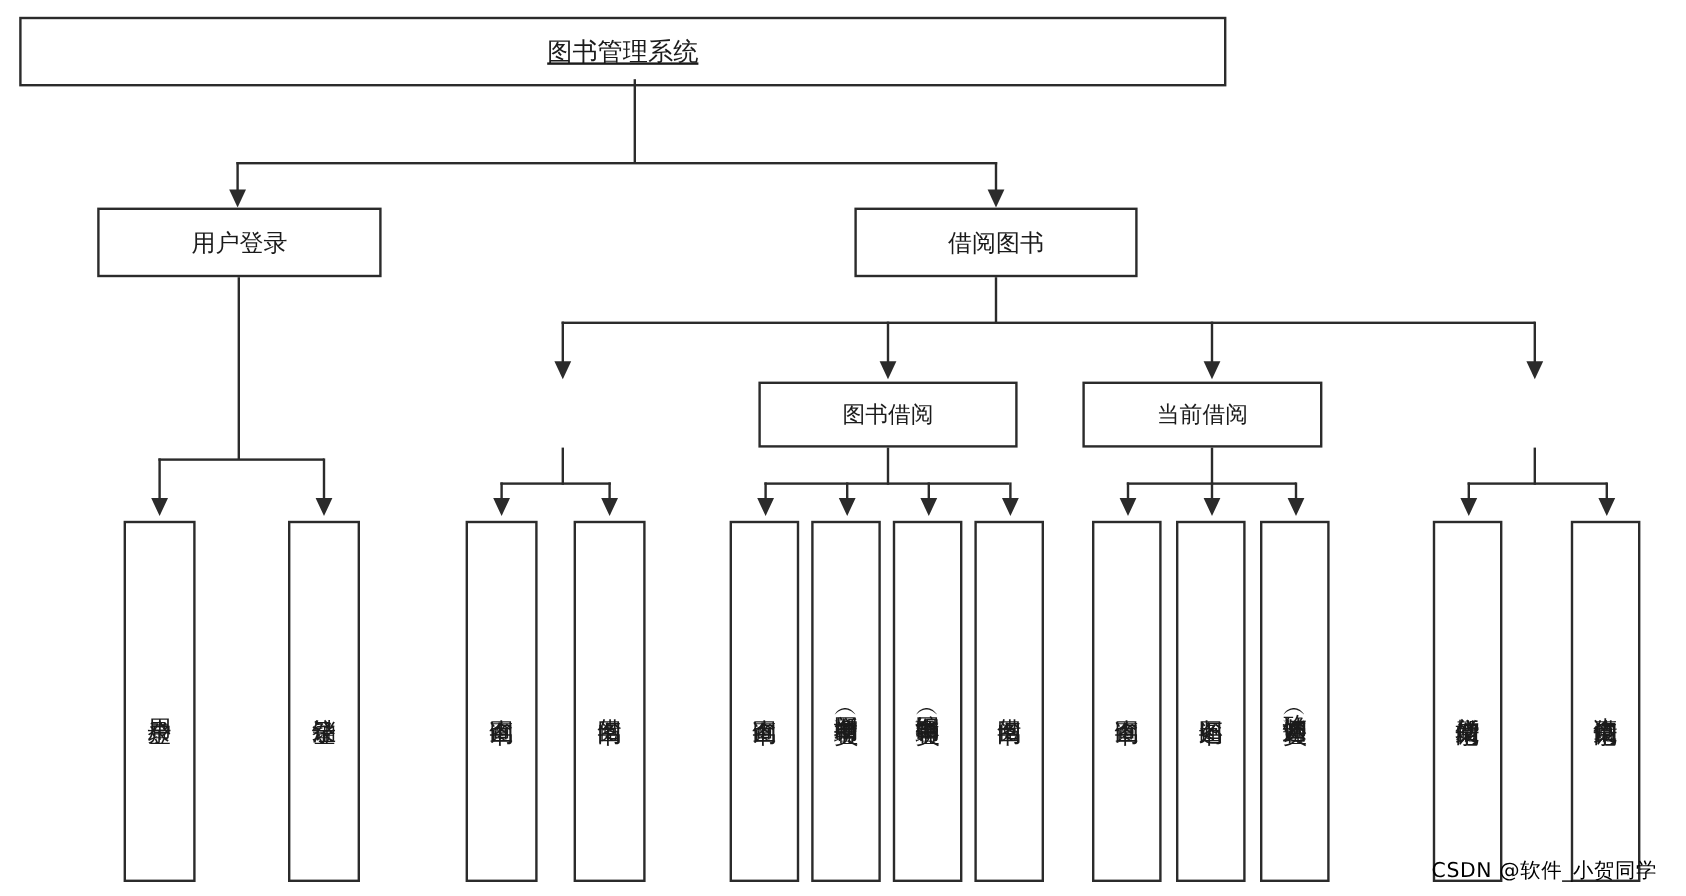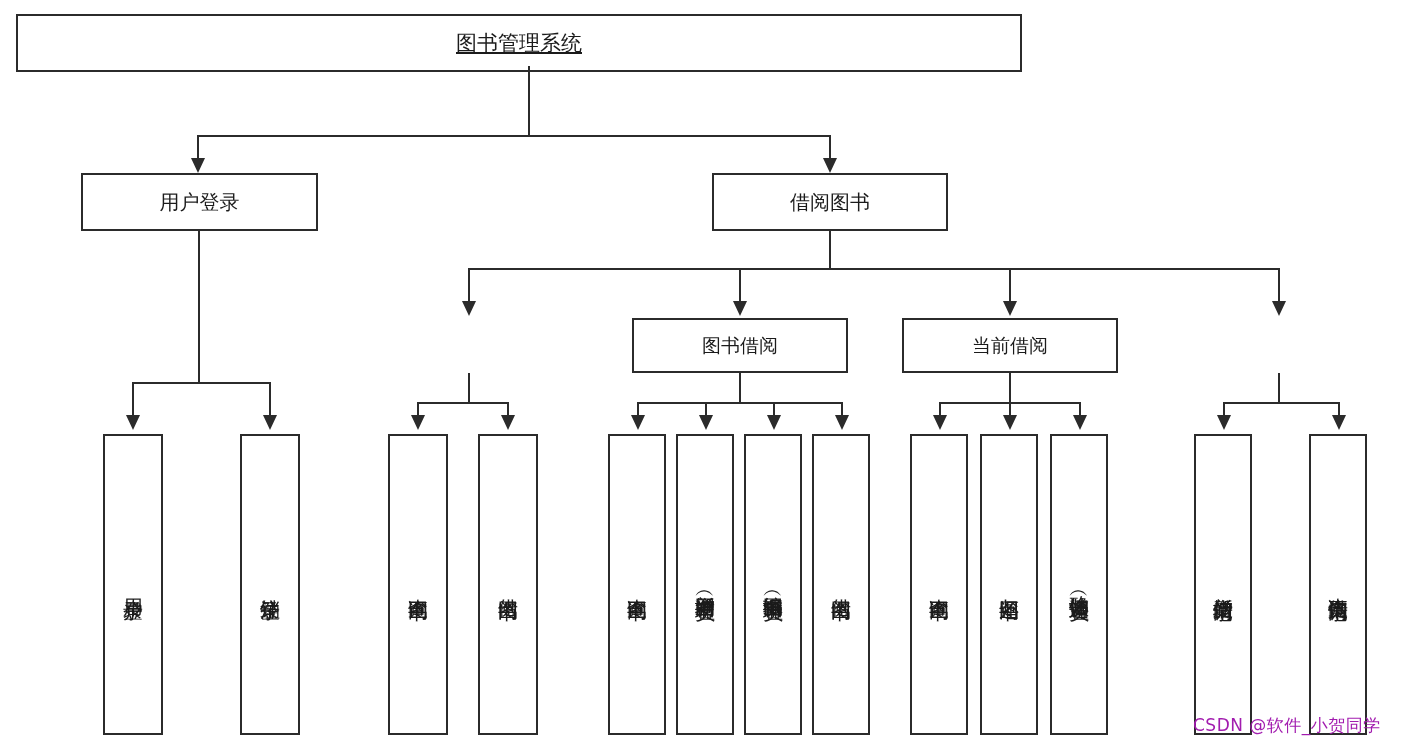--- a/index.html
+++ b/index.html
@@ -46,21 +46,21 @@
   .arrow {
     position: absolute;
     width: 0;
     height: 0;
     border-left: 7px solid transparent;
     border-right: 7px solid transparent;
     border-top: 15px solid #2b2b2b;
   }
   .watermark {
     position: absolute;
-    color: #a21caf;
+    color: #000000;
     font-size: 17px;
     white-space: nowrap;
     letter-spacing: 0.5px;
   }
 </style>
 </head>
 <body>
 
 <div id="canvas">
 
@@ -104,21 +104,21 @@
 
   <div class="edge v" style="left:1009px; top:268px; width:2px; height:35px;"></div>
   <div class="arrow" style="left:1003px; top:301px;"></div>
 
   <div class="edge v" style="left:1278px; top:268px; width:2px; height:35px;"></div>
   <div class="arrow" style="left:1272px; top:301px;"></div>
 
   <div class="node level2" style="left:632px; top:318px; width:216px; height:55px;">
     <span>图书借阅</span>
   </div>
-  <div class="node level2" style="left:902px; top:318px; width:216px; height:55px;">
+  <div class="node level2" style="left:902px; top:318px; width:200px; height:55px;">
     <span>当前借阅</span>
   </div>
 
   <div class="edge v" style="left:468px; top:373px; width:2px; height:31px;"></div>
   <div class="edge h" style="left:417px; top:402px; width:92px; height:2px;"></div>
   <div class="edge v" style="left:417px; top:402px; width:2px; height:15px;"></div>
   <div class="arrow" style="left:411px; top:415px;"></div>
   <div class="edge v" style="left:507px; top:402px; width:2px; height:15px;"></div>
   <div class="arrow" style="left:501px; top:415px;"></div>
 

